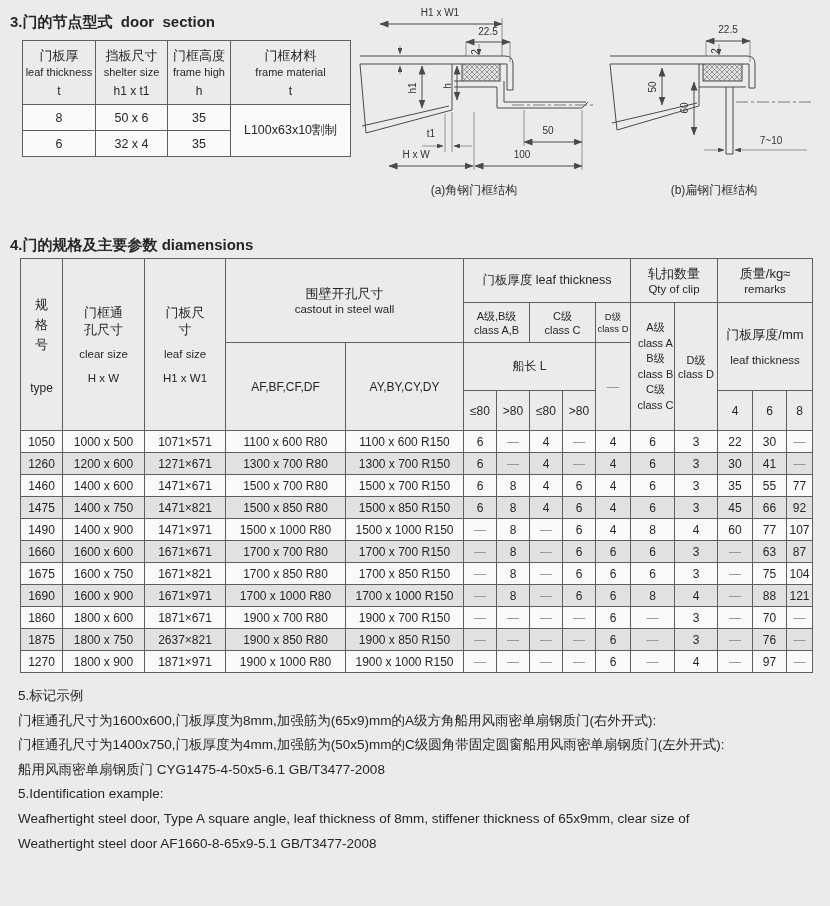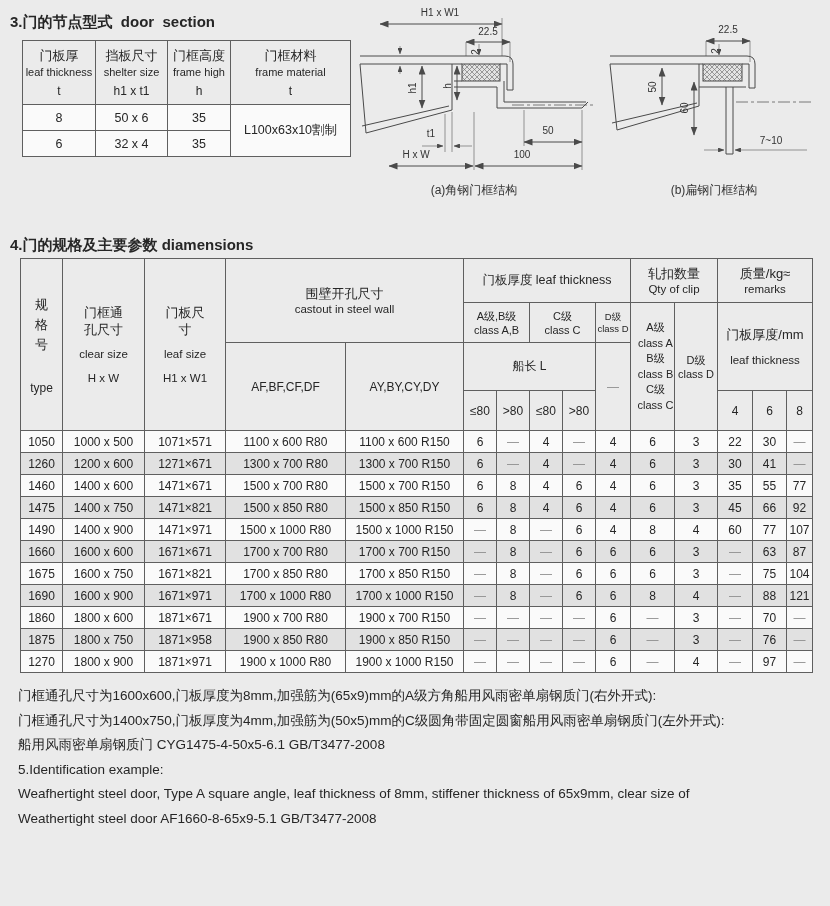--- a/index.html
+++ b/index.html
@@ -470,21 +470,21 @@
           <td>6</td>
           <td class="dash">—</td>
           <td>3</td>
           <td class="dash">—</td>
           <td>70</td>
           <td class="dash">—</td>
         </tr>
         <tr>
           <td>1875</td>
           <td>1800 x 750</td>
-          <td>1871×958</td>
+          <td>2637×821</td>
           <td>1900 x 850 R80</td>
           <td>1900 x 850 R150</td>
           <td class="dash">—</td>
           <td class="dash">—</td>
           <td class="dash">—</td>
           <td class="dash">—</td>
           <td>6</td>
           <td class="dash">—</td>
           <td>3</td>
           <td class="dash">—</td>
@@ -505,20 +505,21 @@
           <td class="dash">—</td>
           <td>4</td>
           <td class="dash">—</td>
           <td>97</td>
           <td class="dash">—</td>
         </tr>
       </tbody>
   </table>
 
   <div id="notes">
+      <div class="note-line">5.标记示例</div>
       <div class="note-line">门框通孔尺寸为1600x600,门板厚度为8mm,加强筋为(65x9)mm的A级方角船用风雨密单扇钢质门(右外开式):</div>
       <div class="note-line">门框通孔尺寸为1400x750,门板厚度为4mm,加强筋为(50x5)mm的C级圆角带固定圆窗船用风雨密单扇钢质门(左外开式):</div>
       <div class="note-line">船用风雨密单扇钢质门 CYG1475-4-50x5-6.1 GB/T3477-2008</div>
       <div class="note-line">5.Identification example:</div>
       <div class="note-line">Weafhertight steel door, Type A square angle, leaf thickness of 8mm, stiffener thickness of 65x9mm, clear size of</div>
       <div class="note-line">Weathertight steel door AF1660-8-65x9-5.1 GB/T3477-2008</div>
     </div>
 
 </div>
 

